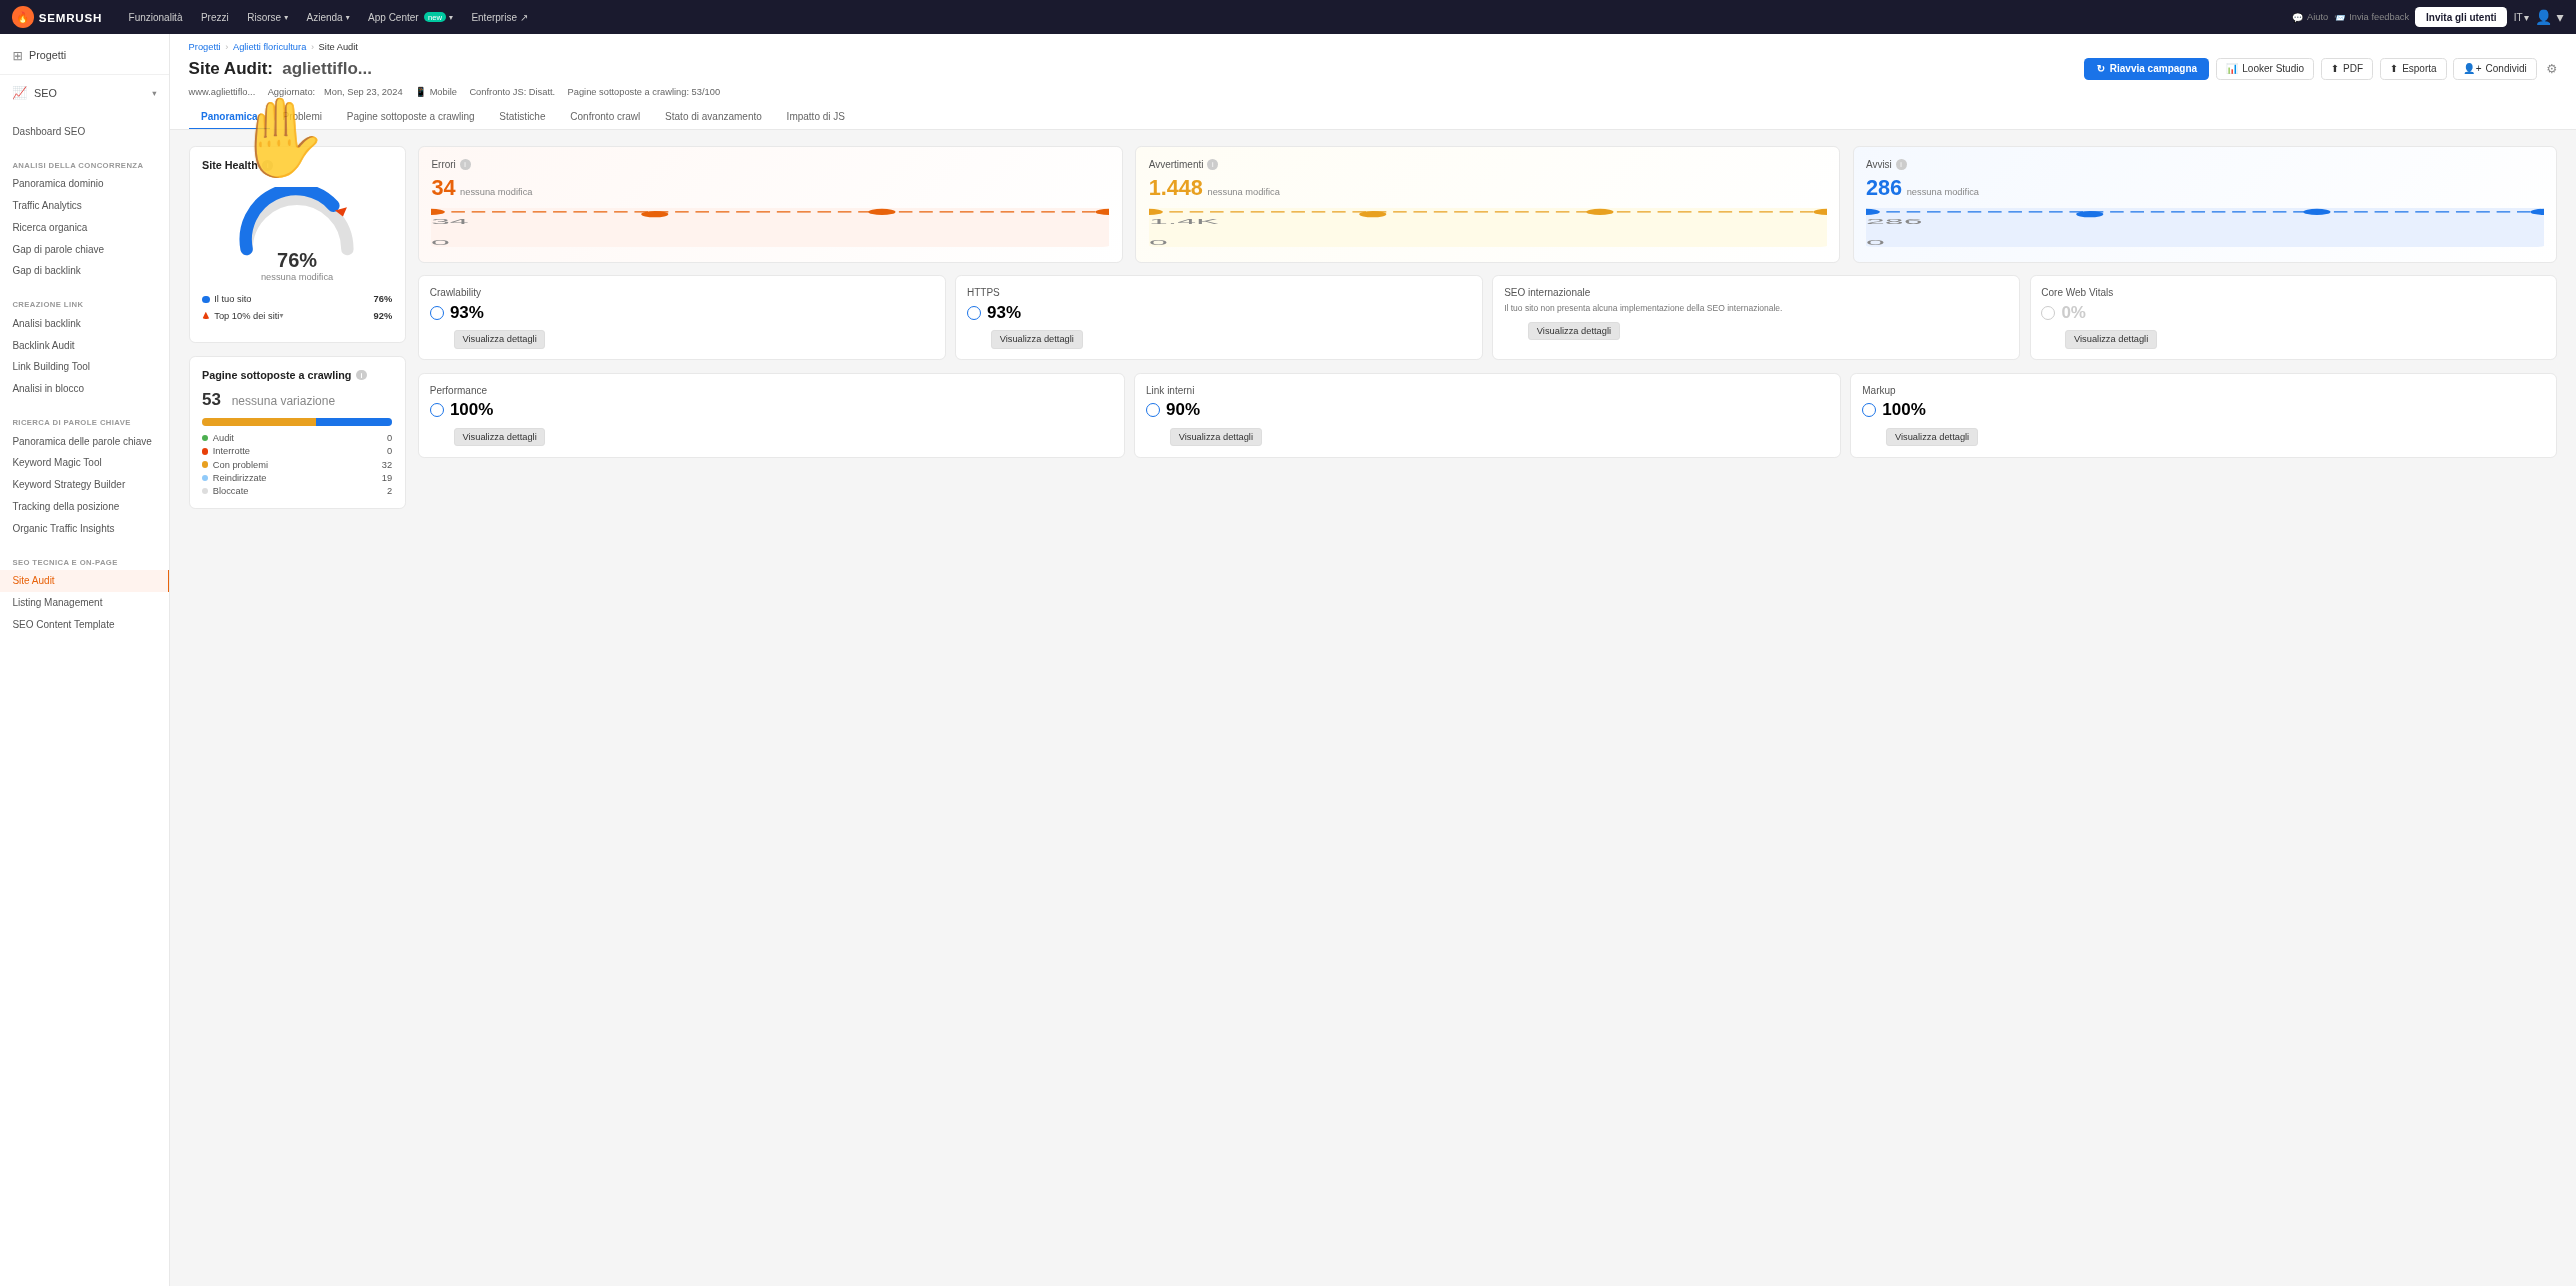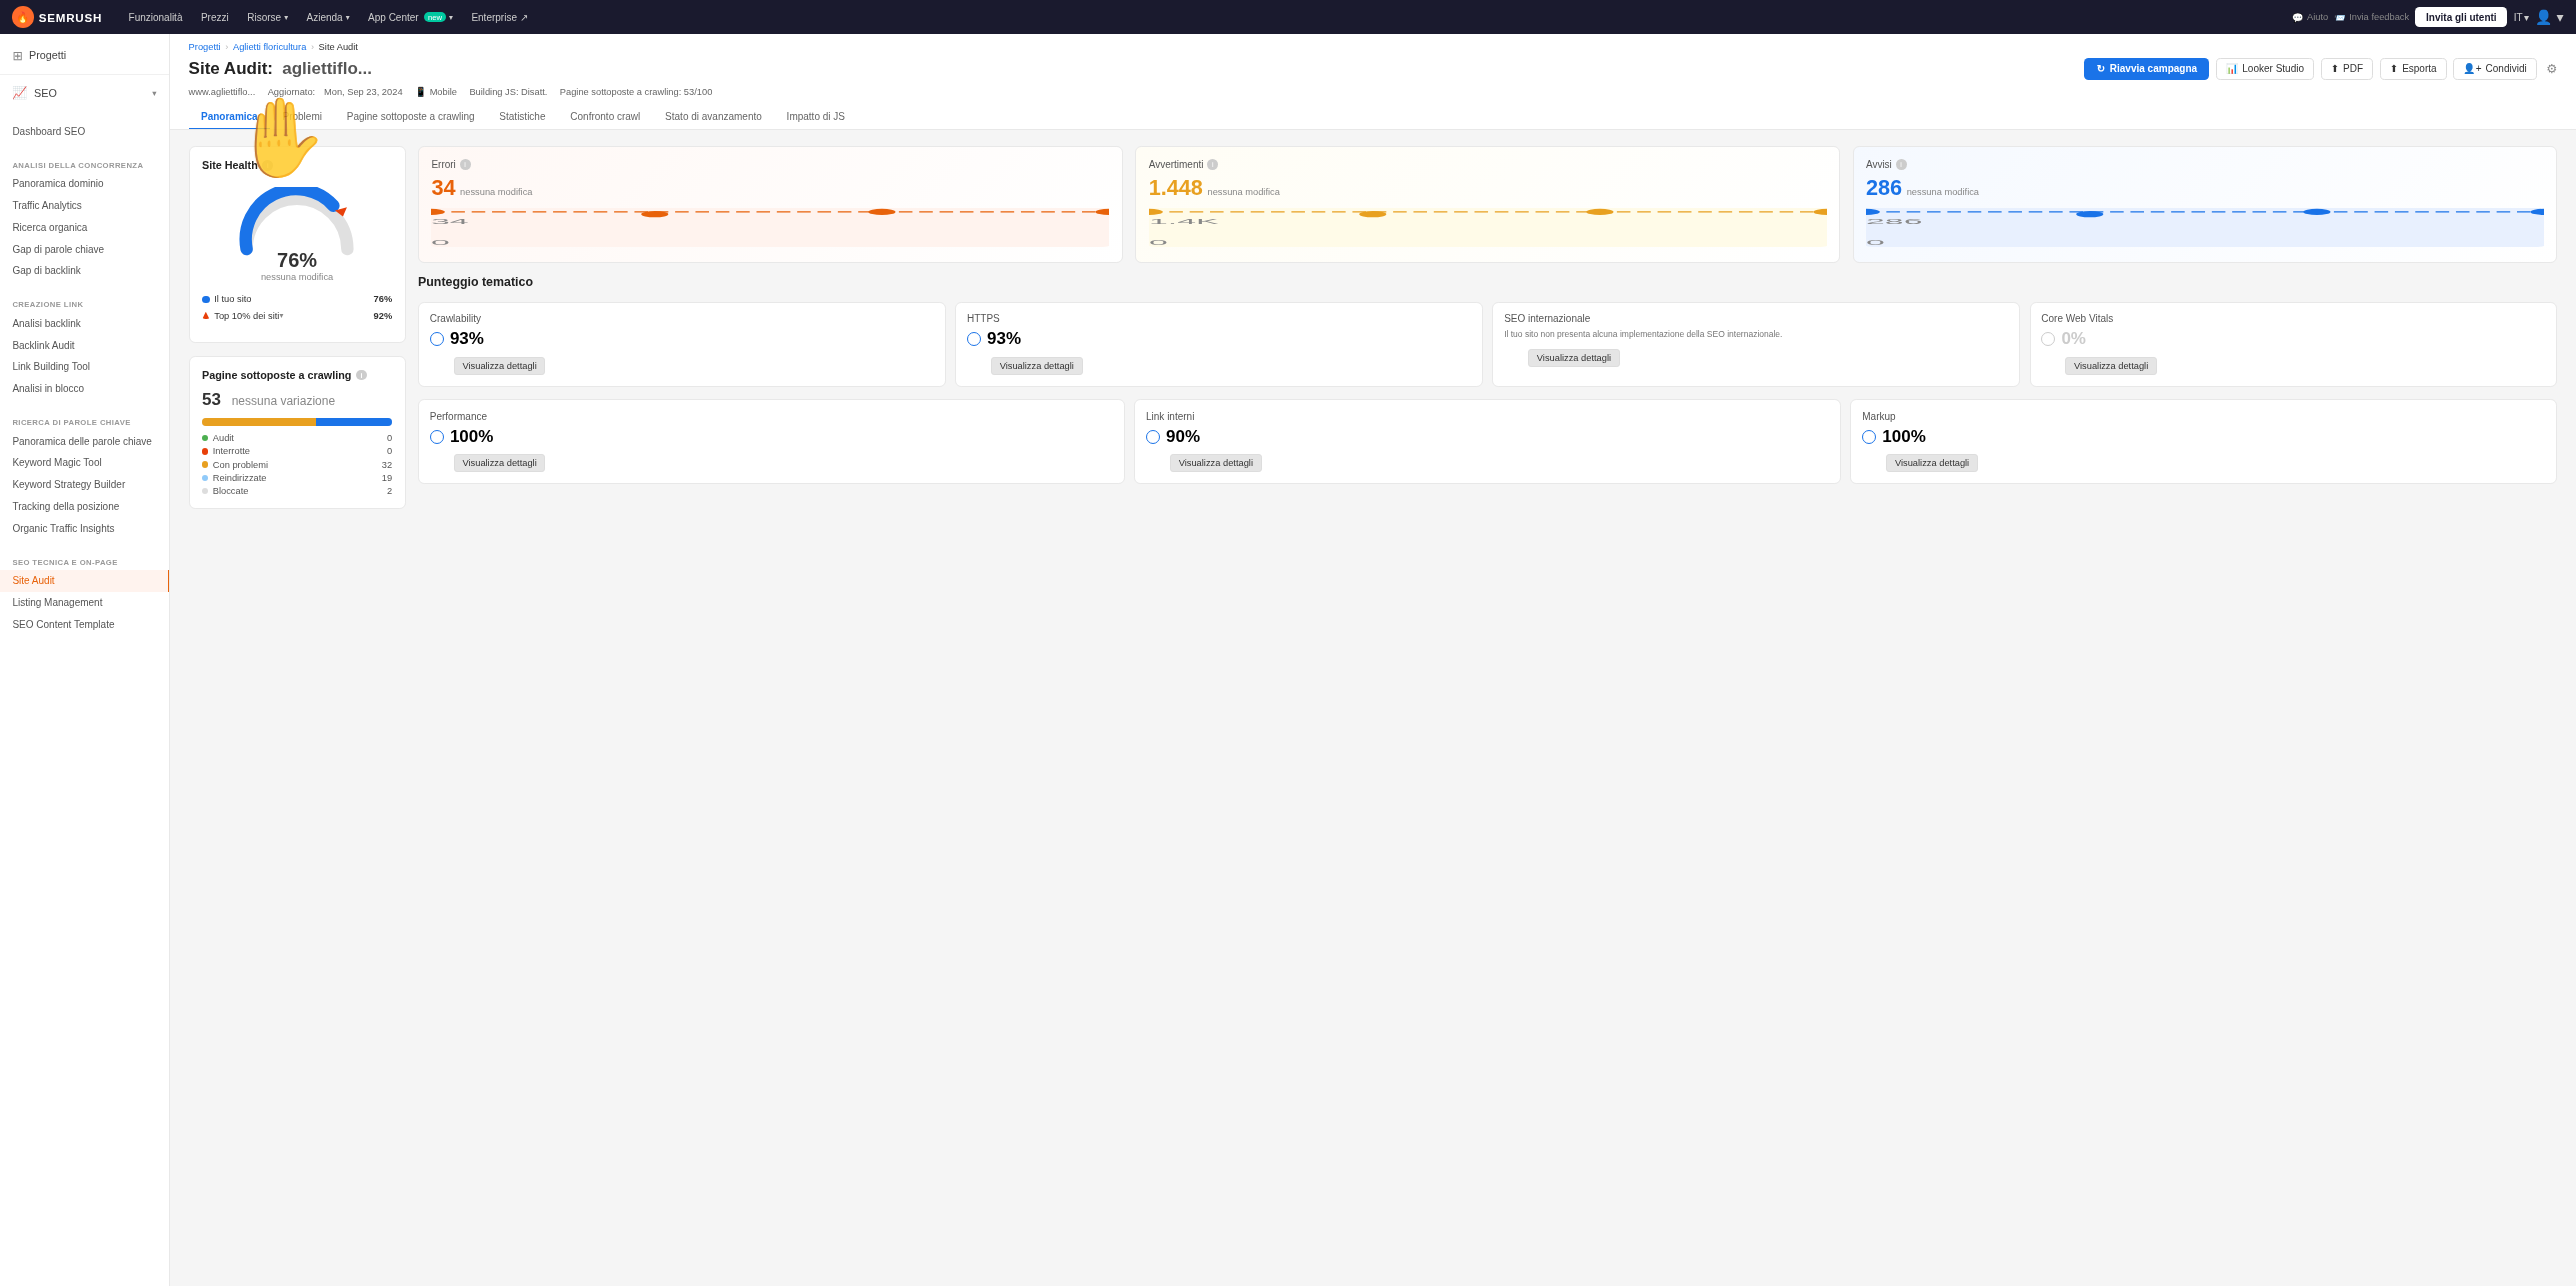--- a/index.html
+++ b/index.html
@@ -266,21 +266,21 @@
       </div>
       <div class="meta-row">
         <span class="meta-item">www.agliettiflo...</span>
         <span class="meta-item">
           <span>Aggiornato:</span>&nbsp;<span>Mon, Sep 23, 2024</span>
         </span>
         <span class="meta-item">
           <span>📱</span>
           <span>Mobile</span>
         </span>
-        <span class="meta-item">Building JS: Disatt.</span>
+        <span class="meta-item">Confronto JS: Disatt.</span>
         <span class="meta-item">Pagine sottoposte a crawling: 53/100</span>
       </div>
       <div class="tabs-row">
         <div class="tab active">Panoramica</div>
         <div class="tab">Problemi</div>
         <div class="tab">Pagine sottoposte a crawling</div>
         <div class="tab">Statistiche</div>
         <div class="tab">Confronto crawl</div>
         <div class="tab">Stato di avanzamento</div>
         <div class="tab">Impatto di JS</div>
@@ -447,21 +447,20 @@
                 <circle cx="66" cy="8" r="4" fill="#1a73e8"></circle>
                 <circle cx="133" cy="5" r="4" fill="#1a73e8"></circle>
                 <circle cx="200" cy="5" r="4" fill="#1a73e8"></circle>
                 <text x="0" y="20" font-size="10" fill="#888">286</text>
                 <text x="0" y="48" font-size="10" fill="#888">0</text>
               </svg>
             </div>
 
           </div>
 
-          <div style="font-size:12.4px;font-weight:700;color:#222;">Punteggio tematico</div>
 
           <div class="score-grid">
 
             <div class="score-card">
               <div class="score-name">Crawlability</div>
               <div class="score-value">
                 <span class="circle-icon"></span>
                 <span>93%</span>
               </div>
               <button class="score-btn">Visualizza dettagli</button>

